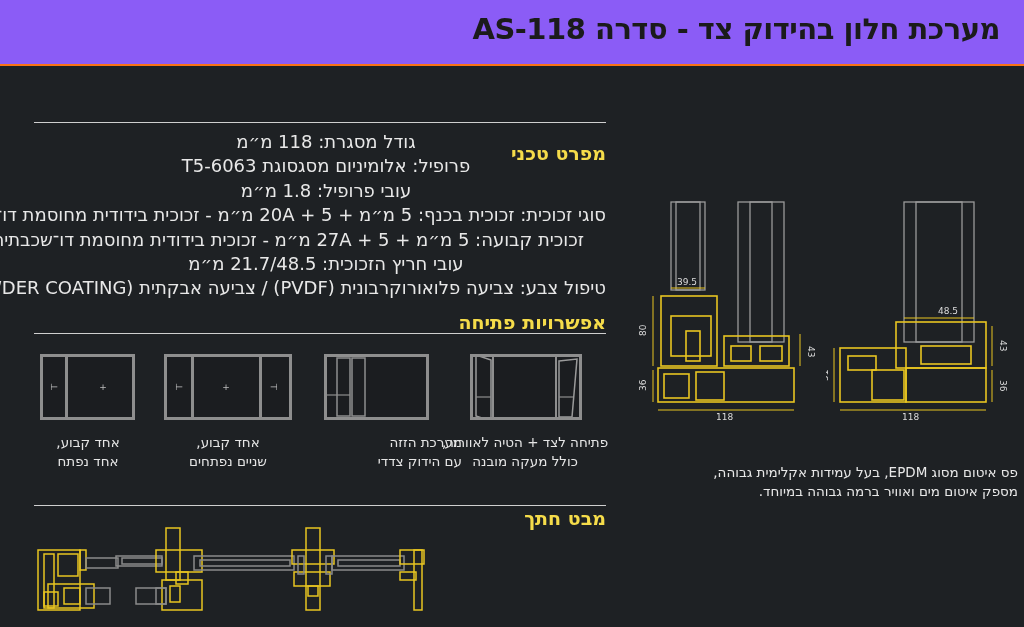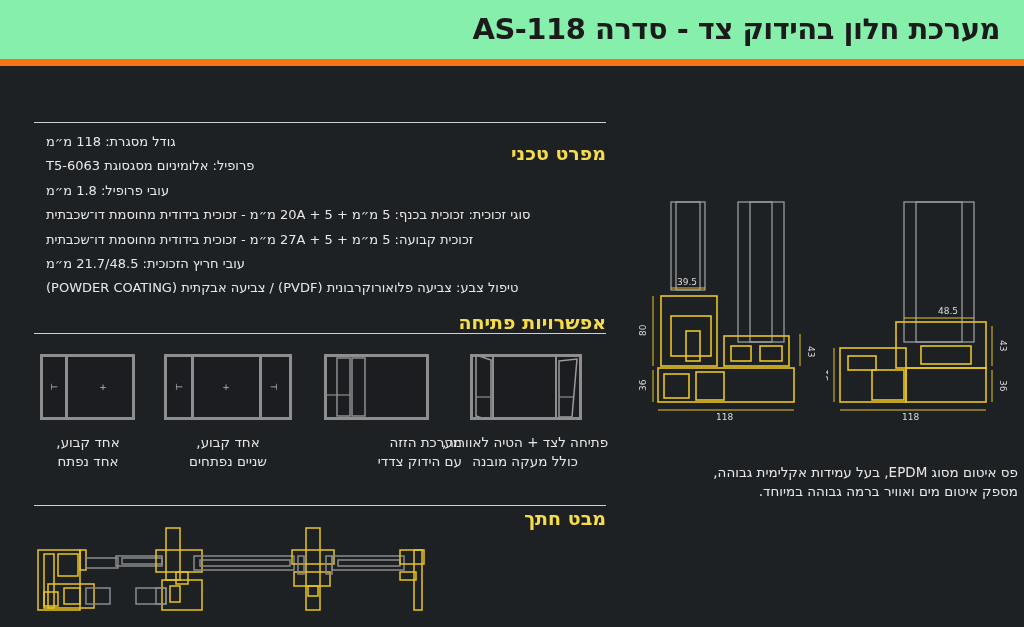--- a/index.html
+++ b/index.html
@@ -5,22 +5,22 @@
     * { box-sizing: border-box; margin: 0; padding: 0; }
     html, body { width: 1024px; height: 627px; overflow: hidden; }
     body {
       background: #1e2124;
       font-family: "DejaVu Sans", sans-serif;
       color: #e6e6e6;
       position: relative;
     }
     .header {
       position: absolute; left: 0; top: 0; width: 1024px; height: 66px;
-      background: #86efac;
-      border-bottom: 7px solid #f97316;
+      background: #8b5cf6;
+      border-bottom: 2px solid #f97316;
     }
     .header-title {
       position: absolute; right: 24px; top: 12px;
       font-family: "DejaVu Sans", sans-serif;
       font-weight: bold; font-size: 29px; color: #1b1b1b;
       direction: rtl; white-space: nowrap; letter-spacing: -0.5px;
     }
     .section-title {
       position: absolute; right: 418px;
       font-weight: bold; font-size: 19px; color: #f5dc4a;
@@ -28,22 +28,22 @@
     }
     .section-rule {
       position: absolute; left: 34px; width: 572px; height: 1px;
       background: #cfcfcf;
     }
     .spec-list {
       position: absolute; right: 418px; top: 130px; width: 560px;
       direction: rtl; list-style: none;
     }
     .spec-list li {
-      font-size: 13px; line-height: 24.4px; color: #e8e8e8;
-      white-space: nowrap; text-align: left;
+      font-size: 18px; line-height: 24.4px; color: #e8e8e8;
+      white-space: nowrap; text-align: center;
     }
     .spec-list li.indent { padding-right: 22px; }
 
     .opt-window {
       position: absolute; top: 354px; height: 66px;
       border: 3px solid #8e8e8e;
       background: #1b1d20;
     }
     .pane { position: absolute; top: 0; bottom: 0; border-left: 3px solid #8e8e8e; }
     .pane-mark {

